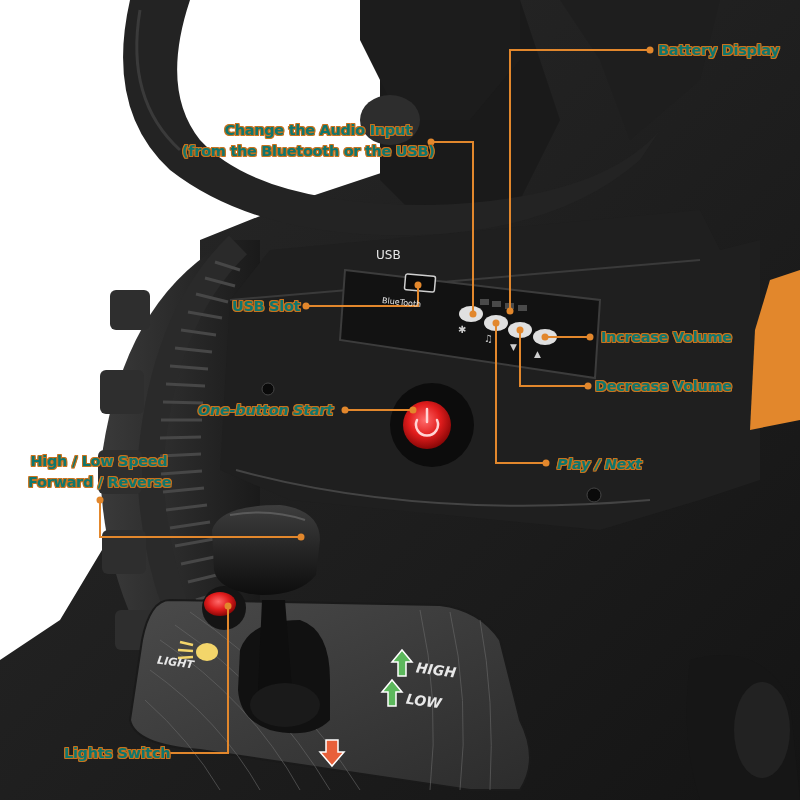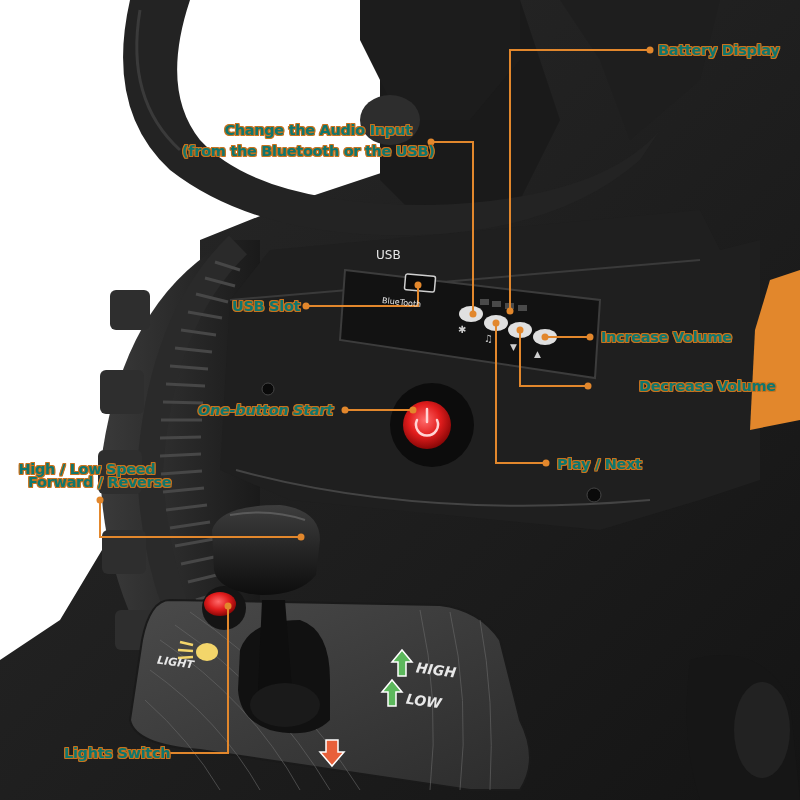--- a/index.html
+++ b/index.html
@@ -209,19 +209,19 @@
   <span class="panel-text" style="left:382px;top:298px;font-size:8px;transform:rotate(6deg);">BlueTooth</span>
   <span class="panel-text" style="left:157px;top:656px;font-size:11px;font-weight:bold;font-style:italic;transform:rotate(8deg);">LIGHT</span>
   <span class="panel-text" style="left:416px;top:662px;font-size:14px;font-weight:bold;font-style:italic;transform:rotate(8deg);">HIGH</span>
   <span class="panel-text" style="left:406px;top:693px;font-size:14px;font-weight:bold;font-style:italic;transform:rotate(8deg);">LOW</span>
 
   <div class="label" style="left:658px;top:41px;">Battery Display</div>
   <div class="label center" style="left:210px;top:121px;width:216px;">Change the Audio Input</div>
   <div class="label center" style="left:182px;top:142px;width:216px;">(from the Bluetooth or the USB)</div>
   <div class="label" style="left:232px;top:297px;">USB Slot</div>
   <div class="label" style="left:601px;top:328px;">Increase Volume</div>
-  <div class="label" style="left:595px;top:377px;margin-left:44px;">Decrease Volume</div>
+  <div class="label" style="left:595px;top:377px;">Decrease Volume</div>
   <div class="label" style="left:198px;top:401px;font-style:italic;">One-button Start</div>
-  <div class="label" style="left:557px;top:455px;">Play / Next</div>
-  <div class="label center" style="left:16px;top:452px;width:142px;margin-top:8px;">High / Low Speed</div>
+  <div class="label" style="left:557px;top:455px;font-style:italic;">Play / Next</div>
+  <div class="label center" style="left:28px;top:452px;width:142px;">High / Low Speed</div>
   <div class="label center" style="left:28px;top:473px;width:142px;">Forward / Reverse</div>
   <div class="label" style="left:20px;top:744px;margin-left:44px;">Lights Switch</div>
 </div>
 
 </body></html>

